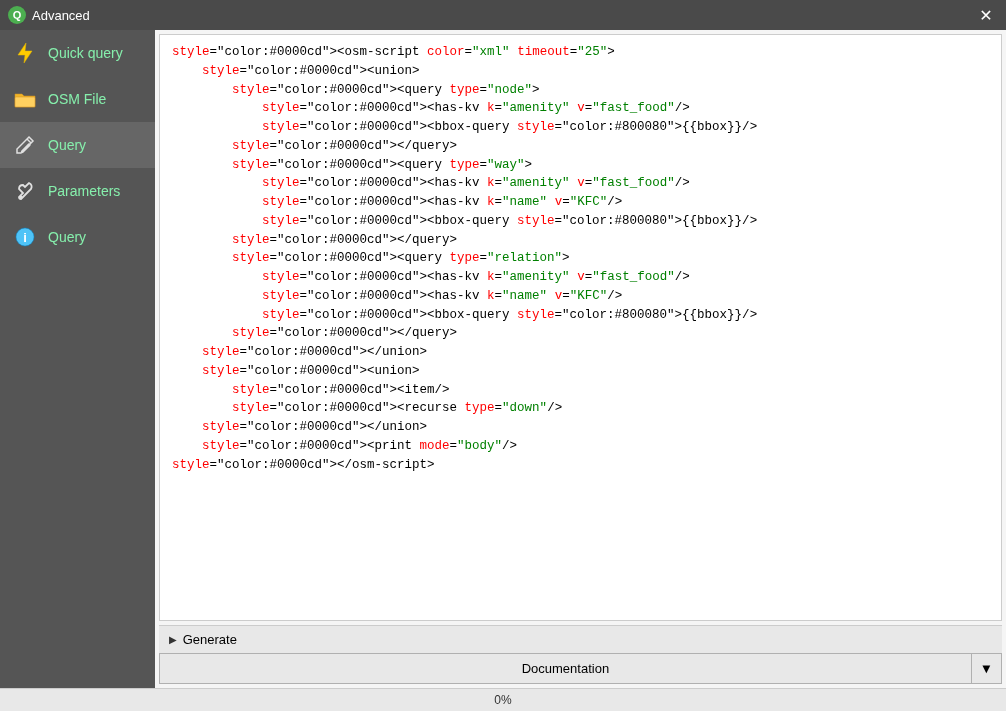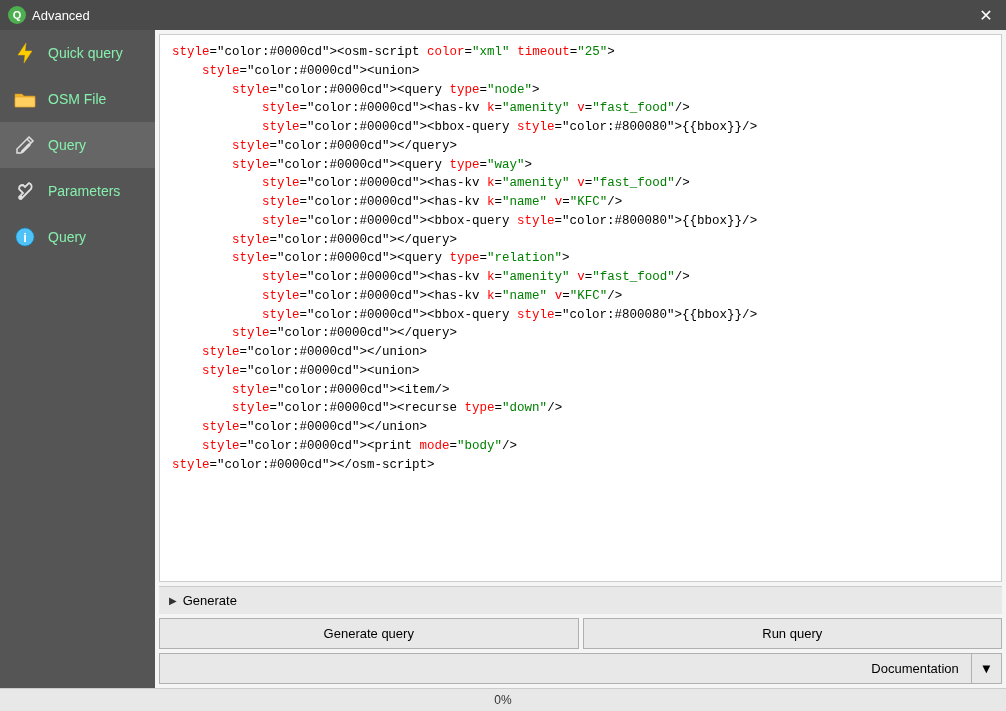--- a/index.html
+++ b/index.html
@@ -113,21 +113,21 @@
       gap: 0;
       padding: 0 4px 4px 4px;
     }
     .doc-btn {
       flex: 1;
       padding: 7px 12px;
       background: #e8e8e8;
       border: 1px solid #b0b0b0;
       cursor: pointer;
       font-size: 13px;
-      text-align: right;
+      text-align: center;
     }
     .doc-dropdown {
       padding: 7px 8px;
       background: #e8e8e8;
       border: 1px solid #b0b0b0;
       border-left: none;
       cursor: pointer;
       display: flex; align-items: center;
     }
 
@@ -236,24 +236,20 @@
         <div class="code-line">    <span <span="" style="color:#ff0000">style</span>="color:#0000cd"&gt;&lt;/union&gt;</div>
         <div class="code-line">    <span <span="" style="color:#ff0000">style</span>="color:#0000cd"&gt;&lt;print <span style="color:#ff0000">mode</span>=<span style="color:#008000">"body"</span>/&gt;</div>
         <div class="code-line"><span <span="" style="color:#ff0000">style</span>="color:#0000cd"&gt;&lt;/osm-script&gt;</div>
       </div>
 
     <div class="advanced-section">
       <span class="advanced-arrow">▶</span>
       <span>Generate</span>
     </div>
 
-    <div class="button-row">
-      <button class="btn">Generate query</button>
-      <button class="btn">Run query</button>
-    </div>
 
     <div class="doc-row">
       <button class="doc-btn" style="flex:1;">Documentation</button>
       <button class="doc-dropdown">
         <span>▼</span>
       </button>
     </div>
 
   </div>
 </div>

